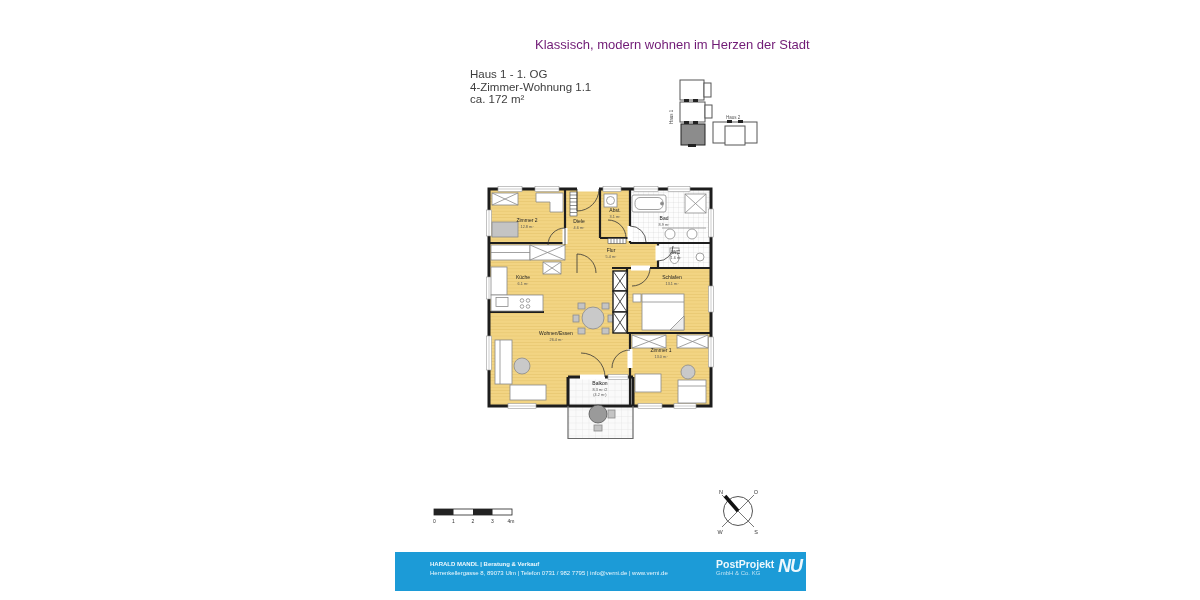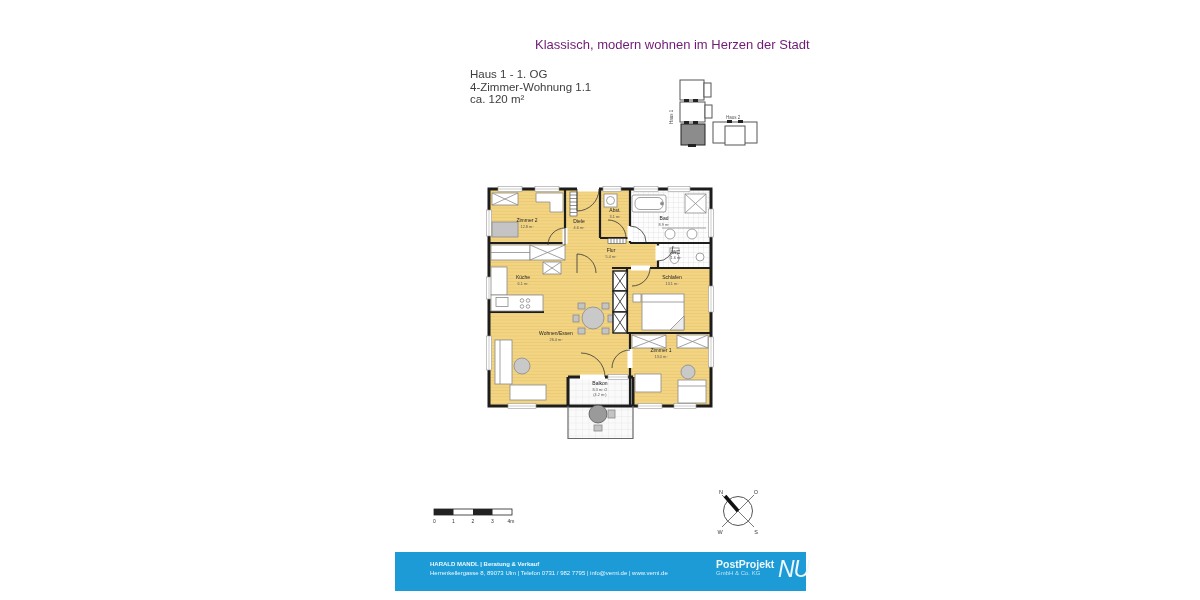--- a/index.html
+++ b/index.html
@@ -17,34 +17,34 @@
   #plan{position:absolute;left:478px;top:182px;}
   #scalebar{position:absolute;left:430px;top:500px;}
   #compass{position:absolute;left:712px;top:484px;}
   
   #footer{position:absolute;left:395px;top:552px;width:411px;height:39px;background:#1c9bd7;color:#eef8fd;}
   #footer .contact{position:absolute;left:35px;top:8px;font-size:6px;line-height:8.5px;white-space:nowrap;}
   #footer .contact .l1{font-weight:700;}
   #footer .brand{position:absolute;left:321px;top:7px;text-align:left;}
   #footer .brand .co{font-size:10.5px;font-weight:700;line-height:11px;}
   #footer .brand .sub{font-size:6px;color:rgba(255,255,255,.72);}
-  #footer .logo{position:absolute;left:383px;top:4px;font-size:23px;font-weight:400;font-style:italic;letter-spacing:-1px;}
+  #footer .logo{position:absolute;left:383px;top:4px;font-size:18px;font-weight:700;font-style:italic;letter-spacing:-1px;}
   svg text{font-family:"Liberation Sans",sans-serif;}
 </style>
 </head>
 <body>
 
 <div id="page">
 
   <div id="hdr-sub">Klassisch, modern wohnen im Herzen der Stadt</div>
 
   <div id="unit-info">
     <div>Haus 1 - 1. OG</div>
     <div>4-Zimmer-Wohnung 1.1</div>
-    <div>ca. 120 m²</div>
+    <div>ca. 172 m²</div>
   </div>
 
   <svg id="siteplan" width="100" height="78" viewBox="0 0 100 78">
     <g stroke="#555" fill="#fff" stroke-width="1">
       <rect x="20" y="6" width="24" height="20"></rect>
         <rect x="44" y="9" width="7" height="14"></rect>
       <rect x="20" y="28" width="25" height="20"></rect>
         <rect x="45" y="31" width="7" height="13"></rect>
       <rect x="21" y="50" width="24" height="21" fill="#8c8c8c" stroke="#222"></rect>
       <rect x="53" y="48" width="44" height="21"></rect>

